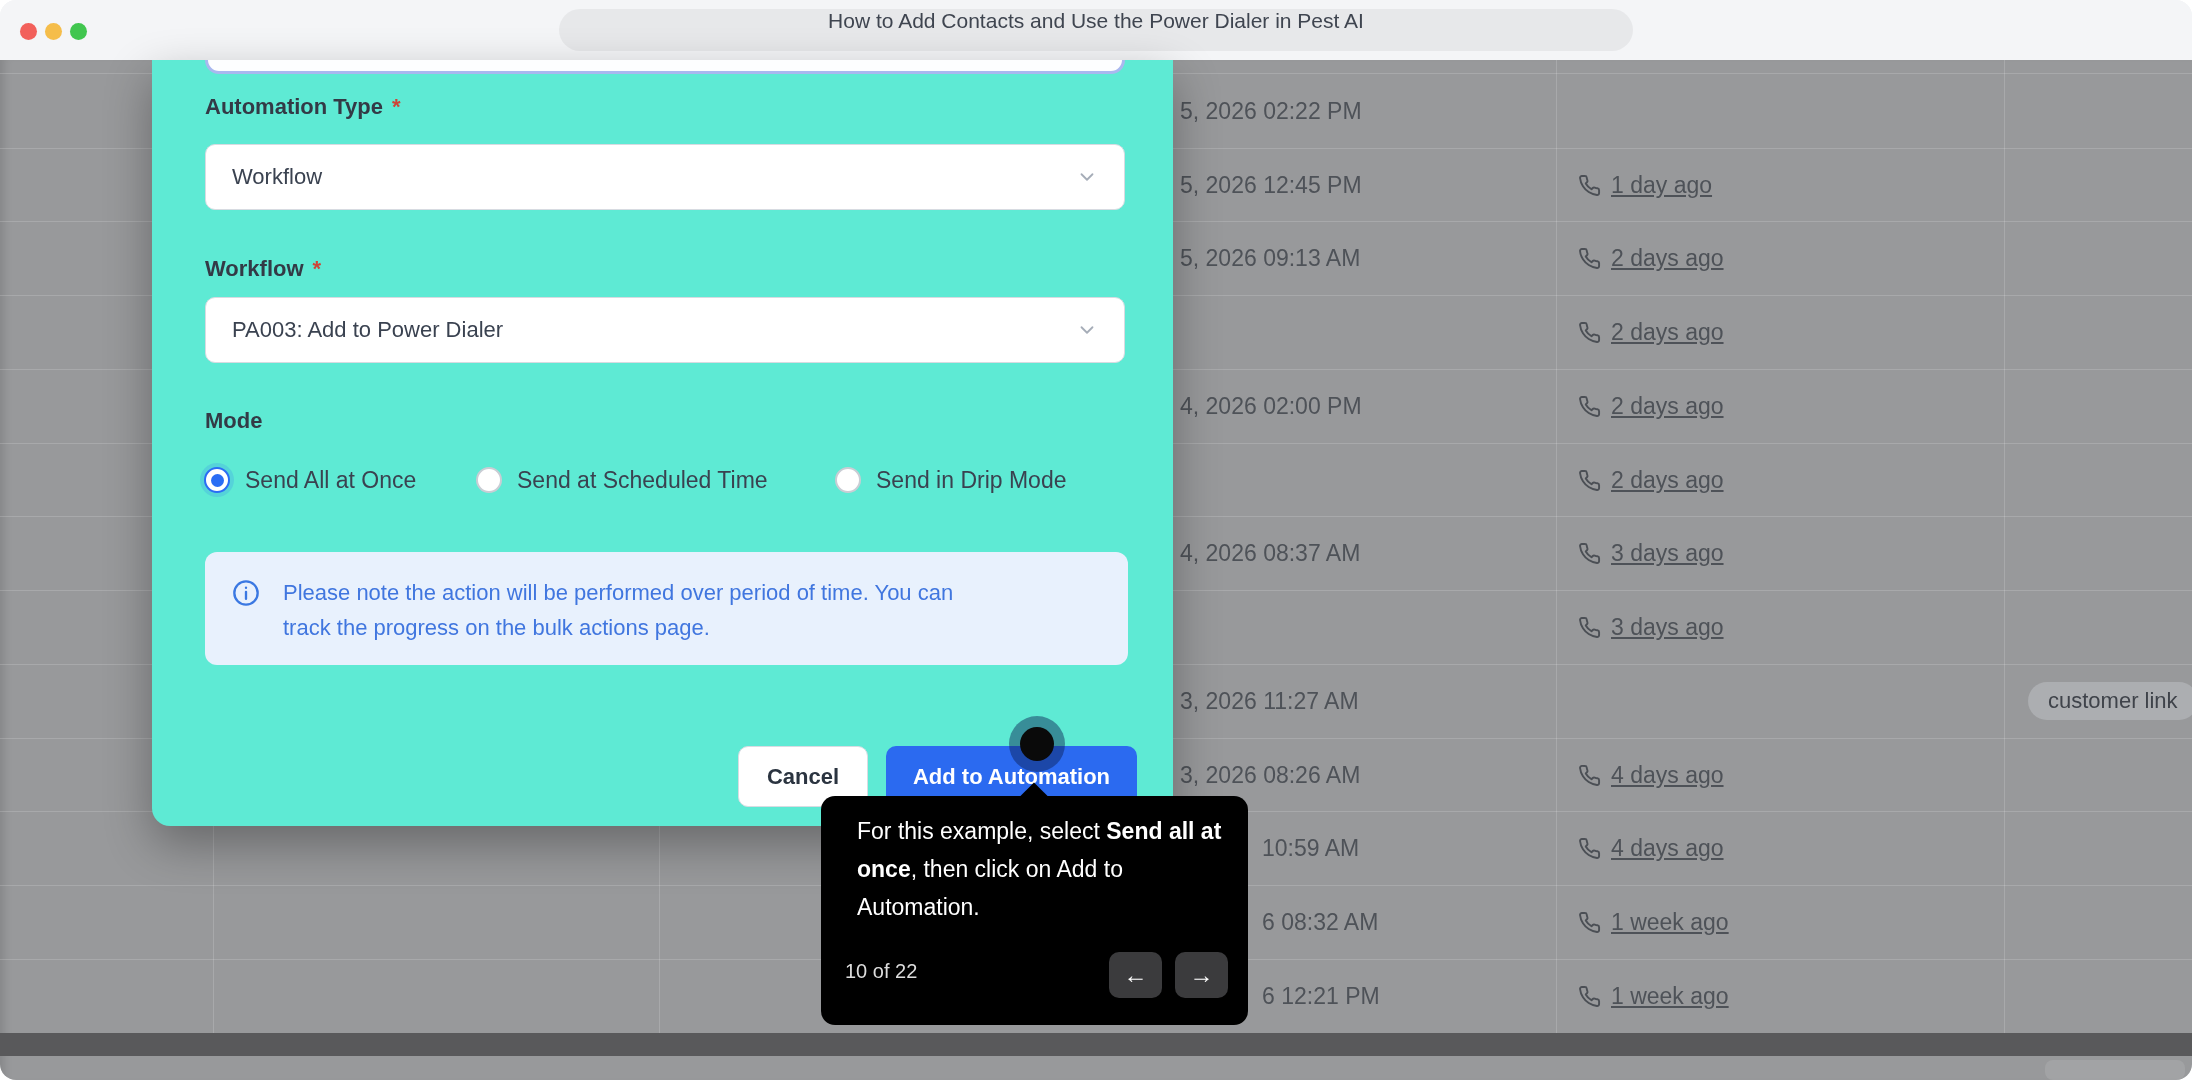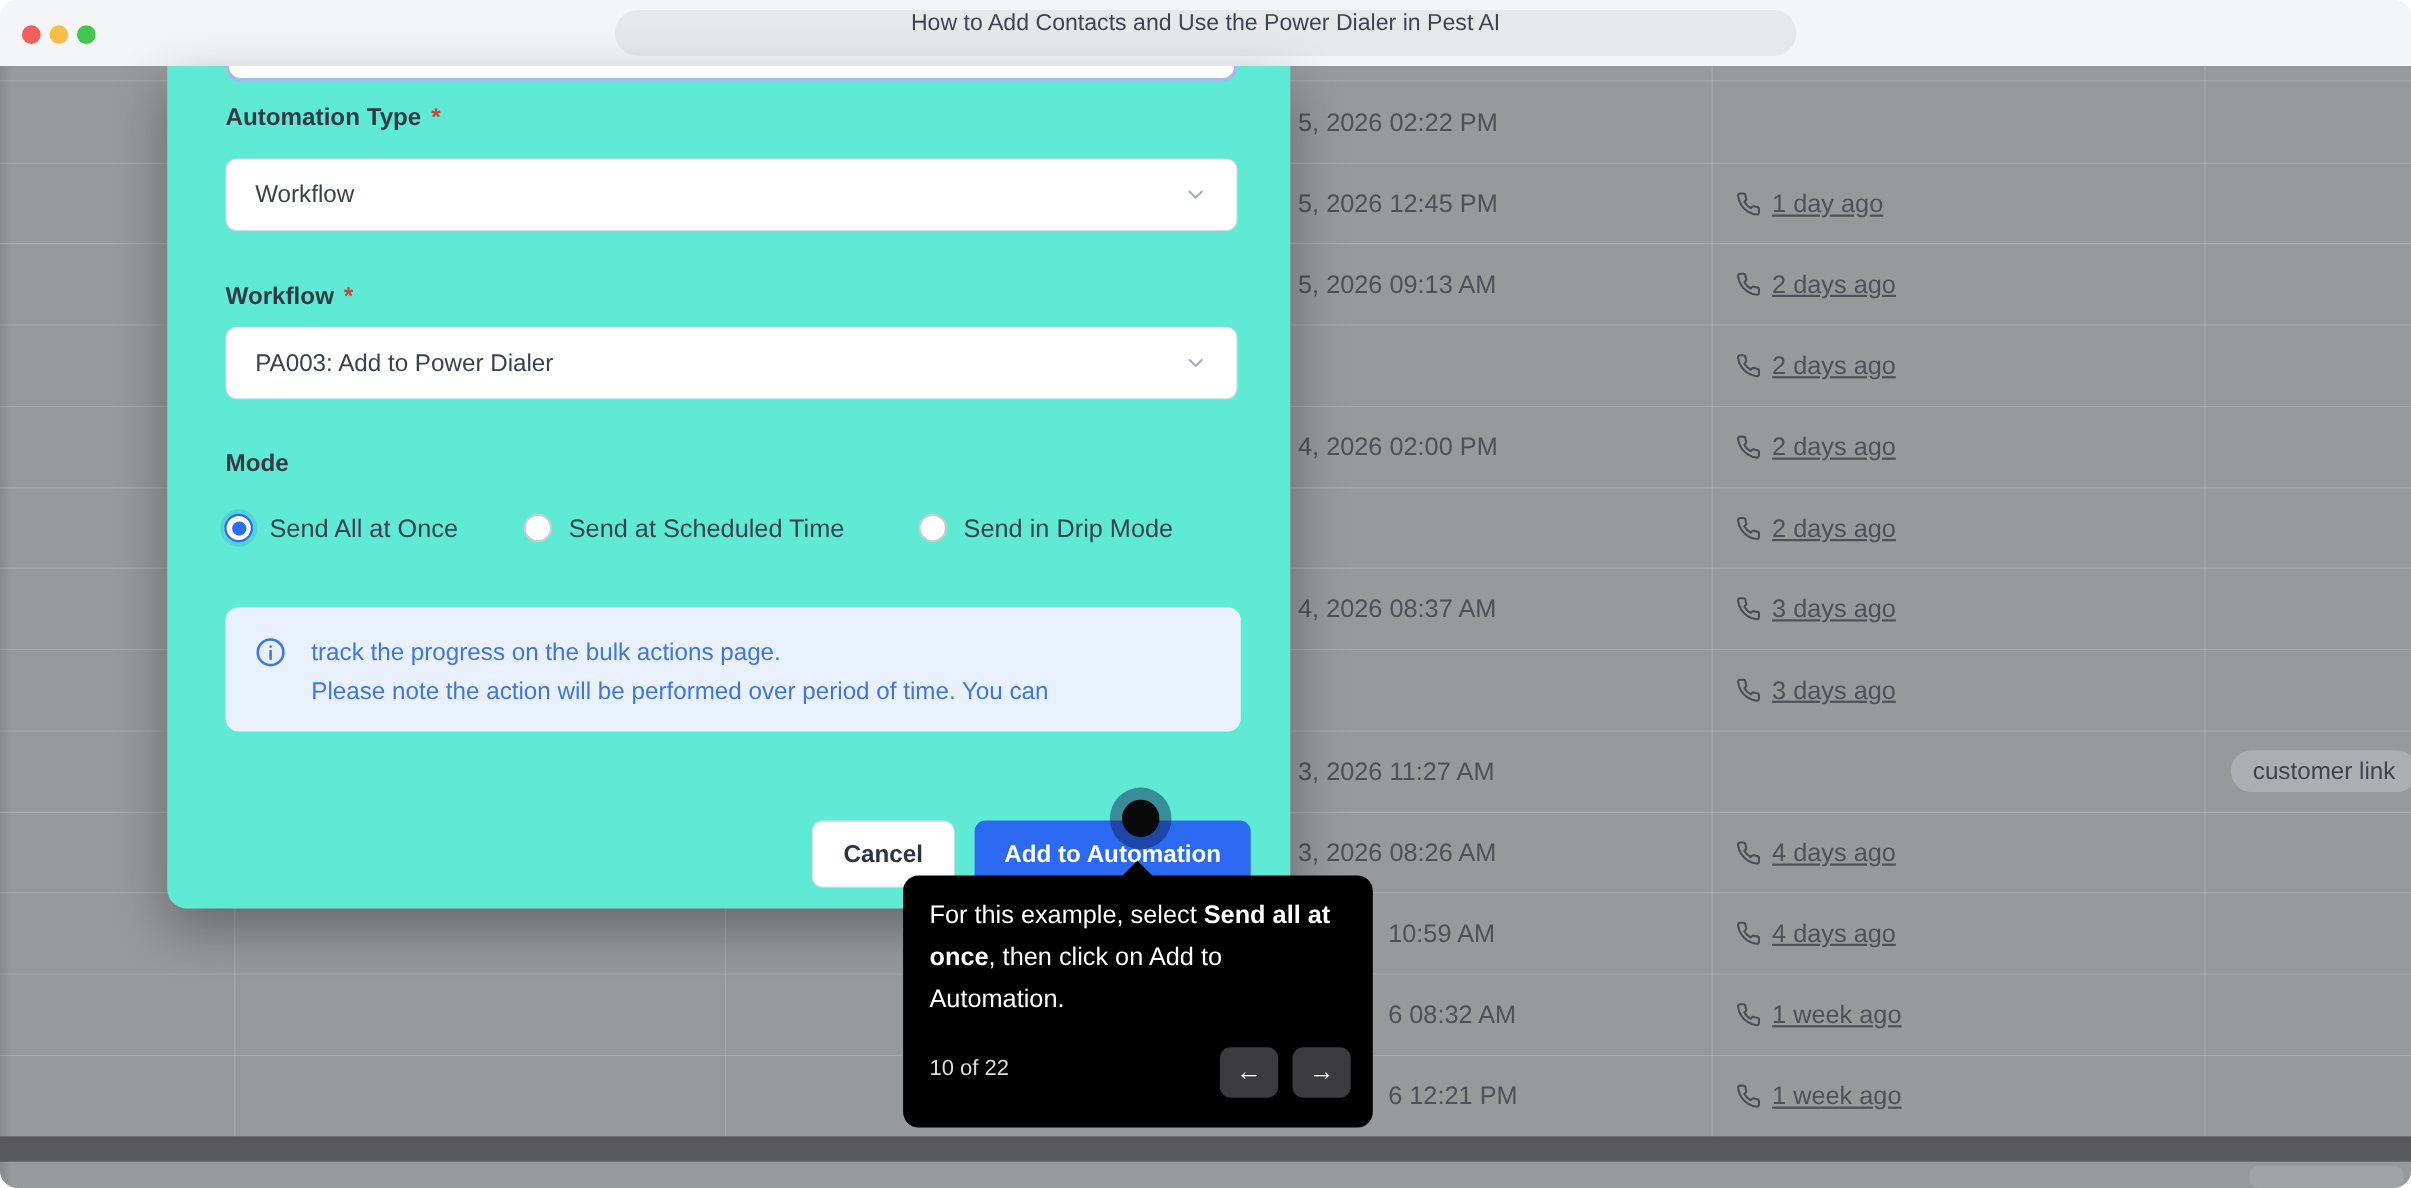--- a/index.html
+++ b/index.html
@@ -57,21 +57,21 @@
   .btn.submit{left:734px;width:251px;background:#2b6af0;color:#ffffff;}
 
   
   .click-ring{position:absolute;left:1009px;top:716px;width:56px;height:56px;border-radius:50%;
     background:rgba(12,28,80,0.45);z-index:45;}
   .click-dot{position:absolute;left:11px;top:11px;width:34px;height:34px;border-radius:50%;background:#0a0a0a;}
 
   
   .tooltip{position:absolute;left:821px;top:796px;width:427px;height:229px;background:#000;border-radius:14px;z-index:50;}
   .tooltip .arrow{position:absolute;left:202px;top:-9px;width:22px;height:22px;background:#000;transform:rotate(45deg);}
-  .tooltip .ttext{position:absolute;left:24px;top:16px;width:384px;font-size:23px;line-height:38px;color:#ffffff;}
+  .tooltip .ttext{position:absolute;left:36px;top:16px;width:384px;font-size:23px;line-height:38px;color:#ffffff;}
   .tooltip .ttext b{font-weight:bold;}
   .tooltip .counter{position:absolute;left:24px;top:164px;font-size:20px;color:#dcdcdc;}
   .nav-btn{position:absolute;top:156px;width:53px;height:46px;border-radius:10px;background:#3b3b3d;
     display:flex;align-items:center;justify-content:center;color:#fff;font-size:24px;}
   .nav-btn.prev{left:288px;}
   .nav-btn.next{left:354px;}
 </style>
 </head>
 <body>
 
@@ -229,22 +229,22 @@
       <span class="radio-label">Send in Drip Mode</span>
     </div>
 
     <div class="infobox">
       <svg class="iicon" width="28" height="28" viewBox="0 0 24 24" fill="none" stroke="#3a78e2" stroke-width="2" stroke-linecap="round">
             <circle cx="12" cy="12" r="10"></circle>
             <line x1="12" y1="11" x2="12" y2="17"></line>
             <line x1="12" y1="7.5" x2="12" y2="7.6"></line>
           </svg>
       <div class="itext">
+        <span style="display:block">Please note the action will be performed over period of time. You can</span>
         <span style="display:block">track the progress on the bulk actions page.</span>
-        <span style="display:block">Please note the action will be performed over period of time. You can</span>
       </div>
     </div>
 
     <div class="btn cancel">Cancel</div>
     <div class="btn submit">Add to Automation</div>
   </div>
 
   <div class="click-ring">
     <div class="click-dot"></div>
   </div>

